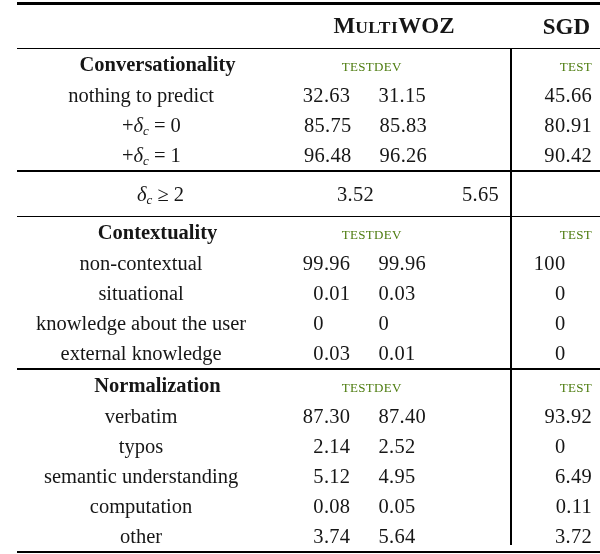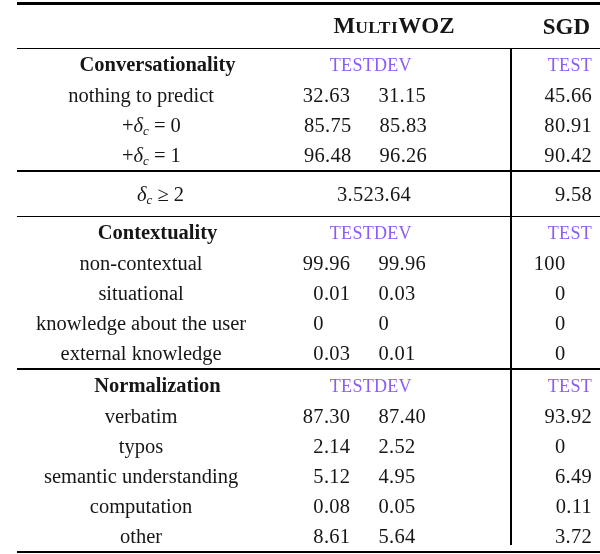--- a/index.html
+++ b/index.html
@@ -16,21 +16,21 @@
   .cell-c1{width:79px;text-align:right;}
   .cell-c2{width:93px;text-align:left;}
   .cell-c3{width:150px;text-align:right;padding-right:25px;}
   .data-row{height:30px;gap:28px;}
   .data-row .cell{line-height:30px;font-size:20.5px;}
   .title-row{height:31px;}
   .title-row .cell{line-height:31px;}
   .row-tall{height:44px;}
   .row-tall .cell{line-height:44px;font-size:20.5px;}
   .section-title{font-weight:bold;font-size:20.5px;padding-left:3px;}
-  .subhead{font-size:18px;letter-spacing:0.6px;color:#8b5cf6;}
+  .subhead{font-size:13px;letter-spacing:0.6px;color:#4d7c0f;}
   .num{letter-spacing:0.3px;}
   .g{visibility:hidden;}
   .lbl-plus{padding-left:29px;}
   .lbl-math{padding-left:9px;}
   .it{font-style:italic;}
   .msub{font-style:italic;font-size:13px;vertical-align:-3px;letter-spacing:0;}
   .header-row{height:43px;align-items:center;}
   .mwoz-cell{width:172px;text-align:center;position:relative;left:13px;
     font-weight:bold;font-size:23px;line-height:43px;}
   .mwoz-small{font-size:17.5px;letter-spacing:0.5px;}
@@ -78,22 +78,21 @@
           <div class="cell cell-c1 num"><span>96.48</span></div>
           <div class="cell cell-c2 num"><span>96.26</span></div>
           <div class="cell cell-c3 num"><span>90.42</span></div>
         </div>
       </div>
       <div class="rule"></div>
       <div class="section">
         <div class="row row-tall">
           <div class="cell cell-label lbl-math"><span class="it">δ</span><span class="msub">c</span><span> ≥ 2</span></div>
           <div class="cell cell-c1 num"><span>3.52</span></div>
-          <div class="cell cell-c2 num"><span>3.64</span></div>
-          <div class="cell cell-c3 num"><span>9.58</span></div>
+          <div class="cell cell-c3 num"><span>5.65</span></div>
         </div>
       </div>
       <div class="rule"></div>
       <div class="section">
         <div class="row title-row">
           <div class="cell cell-label section-title">Contextuality</div>
           <div class="cell cell-c1 num subhead">TEST</div>
           <div class="cell cell-c2 num subhead">DEV</div>
           <div class="cell cell-c3 num subhead">TEST</div>
         </div>
@@ -149,21 +148,21 @@
           <div class="cell cell-c3 num"><span>6.49</span></div>
         </div>
         <div class="row data-row">
           <div class="cell cell-label">computation</div>
           <div class="cell cell-c1 num"><span>0.08</span></div>
           <div class="cell cell-c2 num"><span>0.05</span></div>
           <div class="cell cell-c3 num"><span>0.11</span></div>
         </div>
         <div class="row data-row">
           <div class="cell cell-label">other</div>
-          <div class="cell cell-c1 num"><span>8.61</span></div>
+          <div class="cell cell-c1 num"><span>3.74</span></div>
           <div class="cell cell-c2 num"><span>5.64</span></div>
           <div class="cell cell-c3 num"><span>3.72</span></div>
         </div>
       </div>
     </div>
 
   <div class="rule rule-thick"></div>
 
   <div class="vbar"></div>
 </div>

